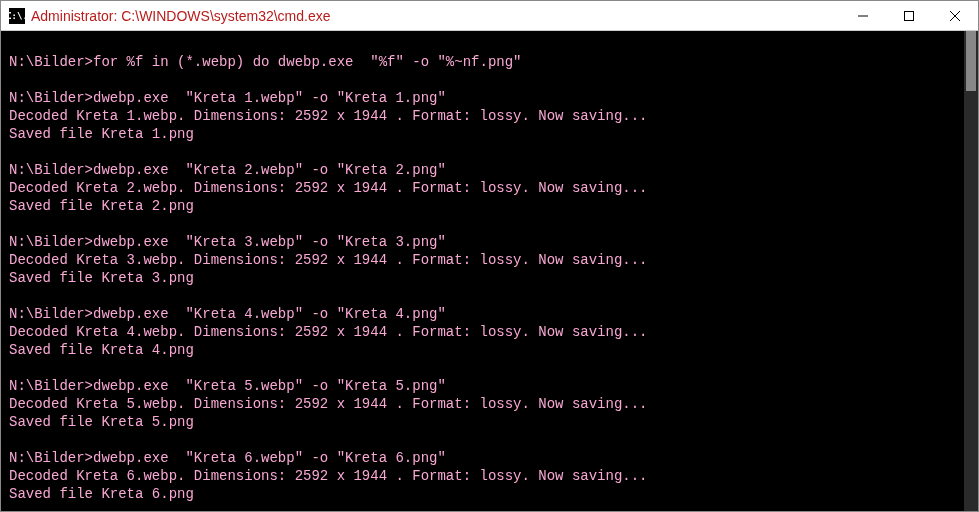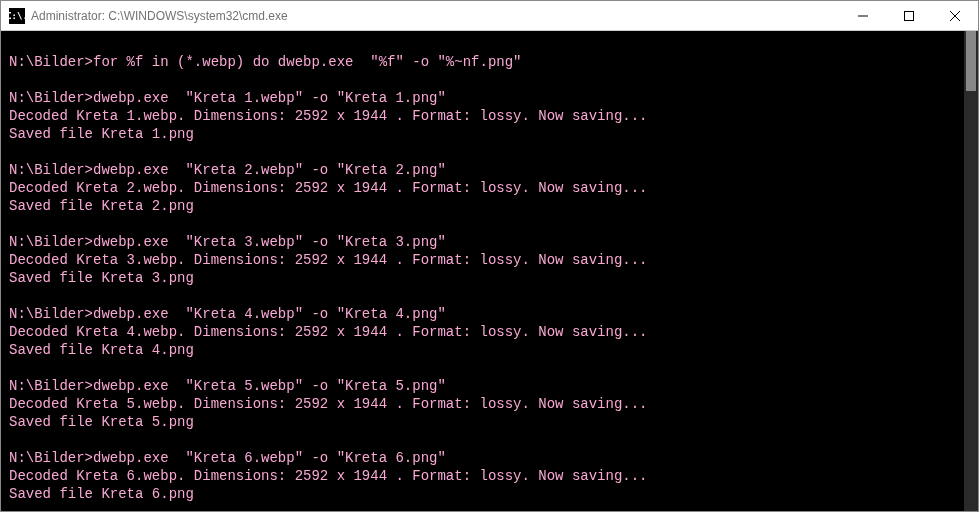--- a/index.html
+++ b/index.html
@@ -30,22 +30,22 @@
       color: #fff;
       font-family: 'Consolas', monospace;
       font-size: 9px;
       font-weight: bold;
       display: flex;
       align-items: center;
       justify-content: center;
       margin-right: 6px;
     }
     .titlebar-text {
-      font-size: 12px;
-      color: #737373;
+      font-size: 14px;
+      color: #b91c1c;
       flex: 1;
     }
     .titlebar-controls {
       display: flex;
       height: 100%;
     }
     .titlebar-btn {
       width: 46px;
       height: 100%;
       display: flex;

